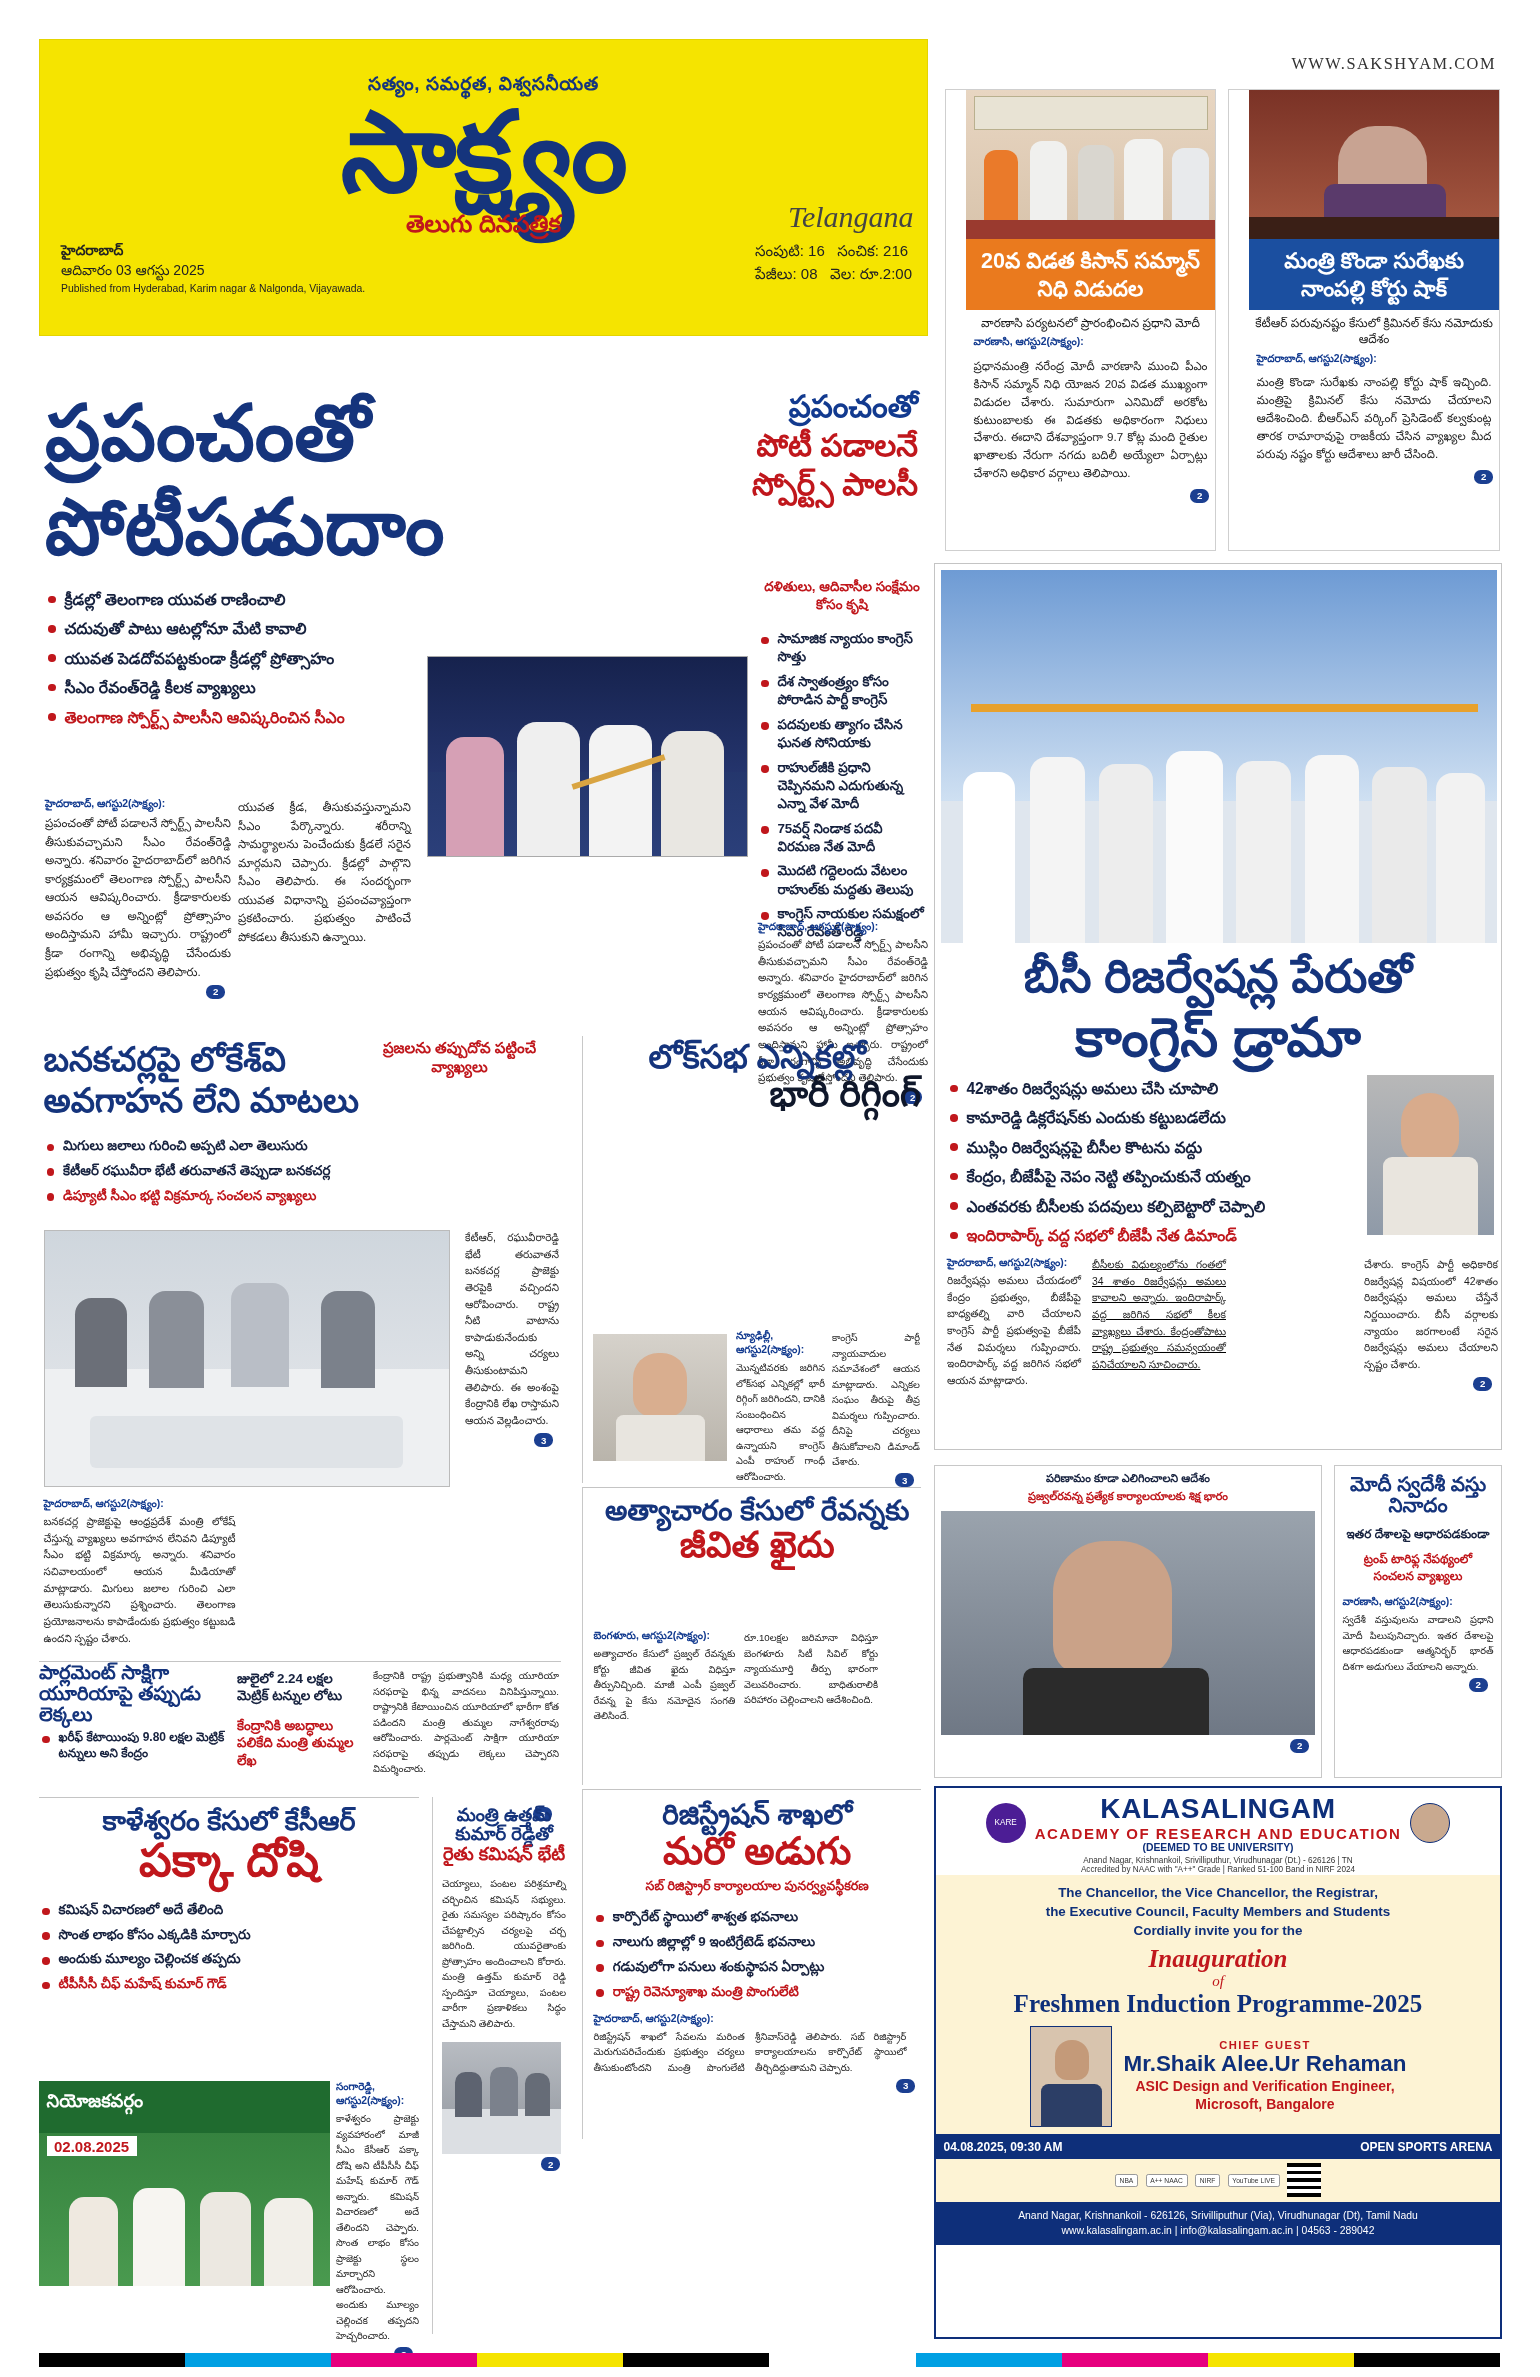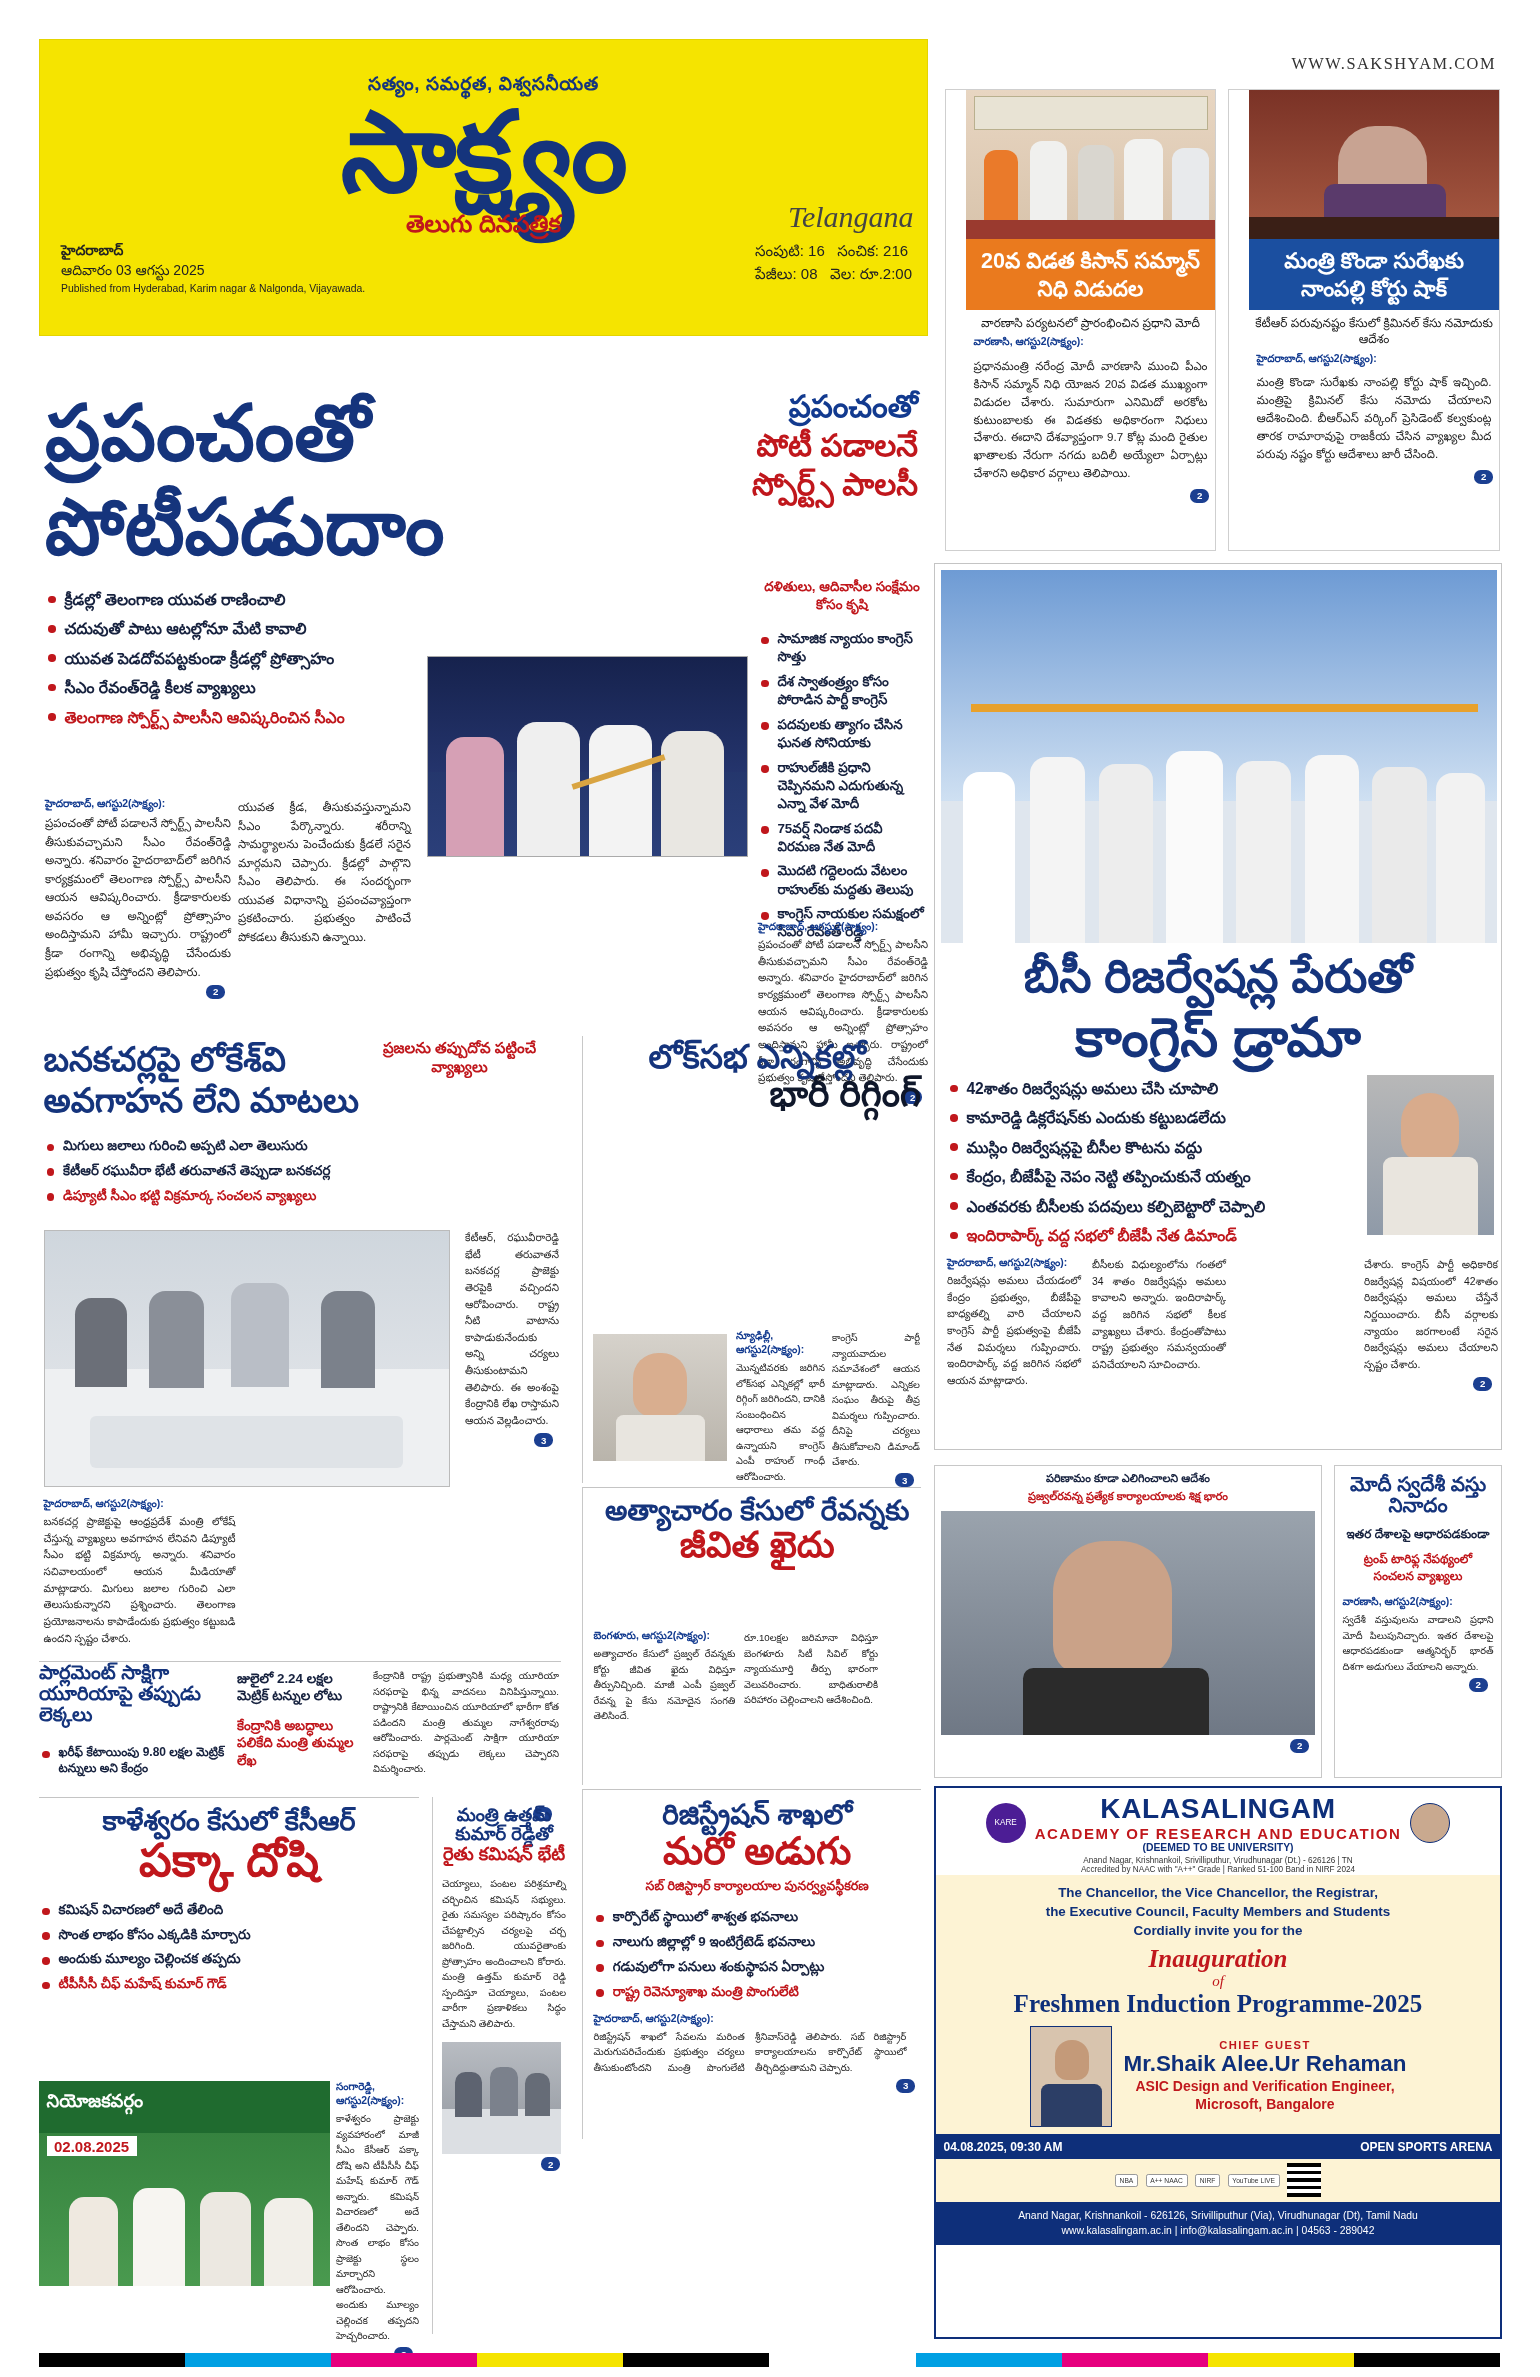--- a/index.html
+++ b/index.html
@@ -245,21 +245,21 @@
 
     <div class="ph" style="position:absolute; right:7.5px; top:511px; width:127px; height:160px; background:linear-gradient(#b8b8b8,#8f9aa8);">
       <div style="position:absolute;left:34px;top:18px;width:58px;height:69px;background:#d8ab8c;border-radius:30px 30px 22.4px 22.4px;"></div>
       <div style="position:absolute;left:16.4px;top:82px;width:95px;height:78px;background:#e9e5de;border-radius:9px 9px 0 0;"></div>
     </div>
 
     <div style="position:absolute; left:12px; top:693px; width:134px;">
       <div class="dateline">హైదరాబాద్, ఆగస్టు2(సాక్ష్యం):</div>
       <div class="col-text" style="font-size:10.4px;">రిజర్వేషన్లు అమలు చేయడంలో కేంద్రం ప్రభుత్వం, బీజేపీపై బాధ్యతల్ని వారి చేయాలని కాంగ్రెస్ పార్టీ ప్రభుత్వంపై బీజేపీ నేత విమర్శలు గుప్పించారు. ఇందిరాపార్క్ వద్ద జరిగిన సభలో ఆయన మాట్లాడారు.</div>
     </div>
-    <div style="position:absolute; left:157px; top:693px; width:134px;">
+    <div style="position:absolute; left:157px; top:693px; width:134px;text-decoration:underline;">
       <div class="col-text" style="font-size:10.4px;">బీసీలకు విధుల్యంలోను గంతలో 34 శాతం రిజర్వేషన్లు అమలు కావాలని అన్నారు. ఇందిరాపార్క్ వద్ద జరిగిన సభలో కీలక వ్యాఖ్యలు చేశారు. కేంద్రంతోపాటు రాష్ట్ర ప్రభుత్వం సమన్వయంతో పనిచేయాలని సూచించారు.</div>
     </div>
     <div style="position:absolute; left:429px; top:693px; width:134px;">
       <div class="col-text" style="font-size:10.4px;">చేశారు. కాంగ్రెస్ పార్టీ అధికారిక రిజర్వేషన్ల విషయంలో 42శాతం రిజర్వేషన్లు అమలు చేస్తేనే నిర్ణయించారు. బీసీ వర్గాలకు న్యాయం జరగాలంటే సరైన రిజర్వేషన్లు అమలు చేయాలని స్పష్టం చేశారు.</div>
       <div class="pagetag-wrap"><span class="pagetag">2</span></div>
     </div>
   </div>
 
   <div style="position:absolute; left:39px; top:1036px; width:522px; height:589px;">
     <div class="headline-lg" style="position:absolute; left:4.5px; top:4.5px; font-size:34px;">బనకచర్లపై లోకేశ్‌వి</div>
@@ -308,21 +308,21 @@
     </div>
     <div style="position:absolute; left:249px; top:294px; width:88px;">
       <div class="col-text" style="font-size:9.7px;">కాంగ్రెస్ పార్టీ న్యాయవాదుల సమావేశంలో ఆయన మాట్లాడారు. ఎన్నికల సంఘం తీరుపై తీవ్ర విమర్శలు గుప్పించారు. దీనిపై చర్యలు తీసుకోవాలని డిమాండ్ చేశారు.</div>
       <div class="pagetag-wrap"><span class="pagetag">3</span></div>
     </div>
   </div>
 
   <div style="position:absolute; left:39px; top:1661px; width:522px; height:160px; border-top:0.7px solid #c4c4c4; padding-top:0;">
     <div class="headline-lg" style="font-size:19.4px; width:186px;">పార్లమెంట్ సాక్షిగా</div>
     <div class="headline-lg" style="font-size:19.4px; width:186px;">యూరియాపై తప్పుడు లెక్కలు</div>
-    <ul class="dots small" style="width:186px; margin-top:19px;">
+    <ul class="dots small" style="width:186px; margin-top:4px;">
       <li style="font-size:12px;">ఖరీఫ్ కేటాయింపు 9.80 లక్షల మెట్రిక్ టన్నులు అని కేంద్రం</li>
     </ul>
     <div class="bold dark" style="position:absolute; left:198px; top:7.5px; width:123px; font-size:13.4px; line-height:1.3;">జులైలో 2.24 లక్షల మెట్రిక్ టన్నుల లోటు</div>
     <div class="bold red" style="position:absolute; left:198px; top:55px; width:123px; font-size:13.4px; line-height:1.3;">కేంద్రానికి అబద్ధాలు పలికేది మంత్రి తుమ్మల లేఖ</div>
     <div class="col-text" style="position:absolute; left:334px; top:6px; width:186px; font-size:9.7px;">కేంద్రానికి రాష్ట్ర ప్రభుత్వానికి మధ్య యూరియా సరఫరాపై భిన్న వాదనలు వినిపిస్తున్నాయి. రాష్ట్రానికి కేటాయించిన యూరియాలో భారీగా కోత పడిందని మంత్రి తుమ్మల నాగేశ్వరరావు ఆరోపించారు. పార్లమెంట్ సాక్షిగా యూరియా సరఫరాపై తప్పుడు లెక్కలు చెప్పారని విమర్శించారు.</div>
     <div class="pagetag-wrap" style="position:absolute; right:3px; bottom:-4.5px;">
       <span class="pagetag">3</span>
     </div>
   </div>
 

